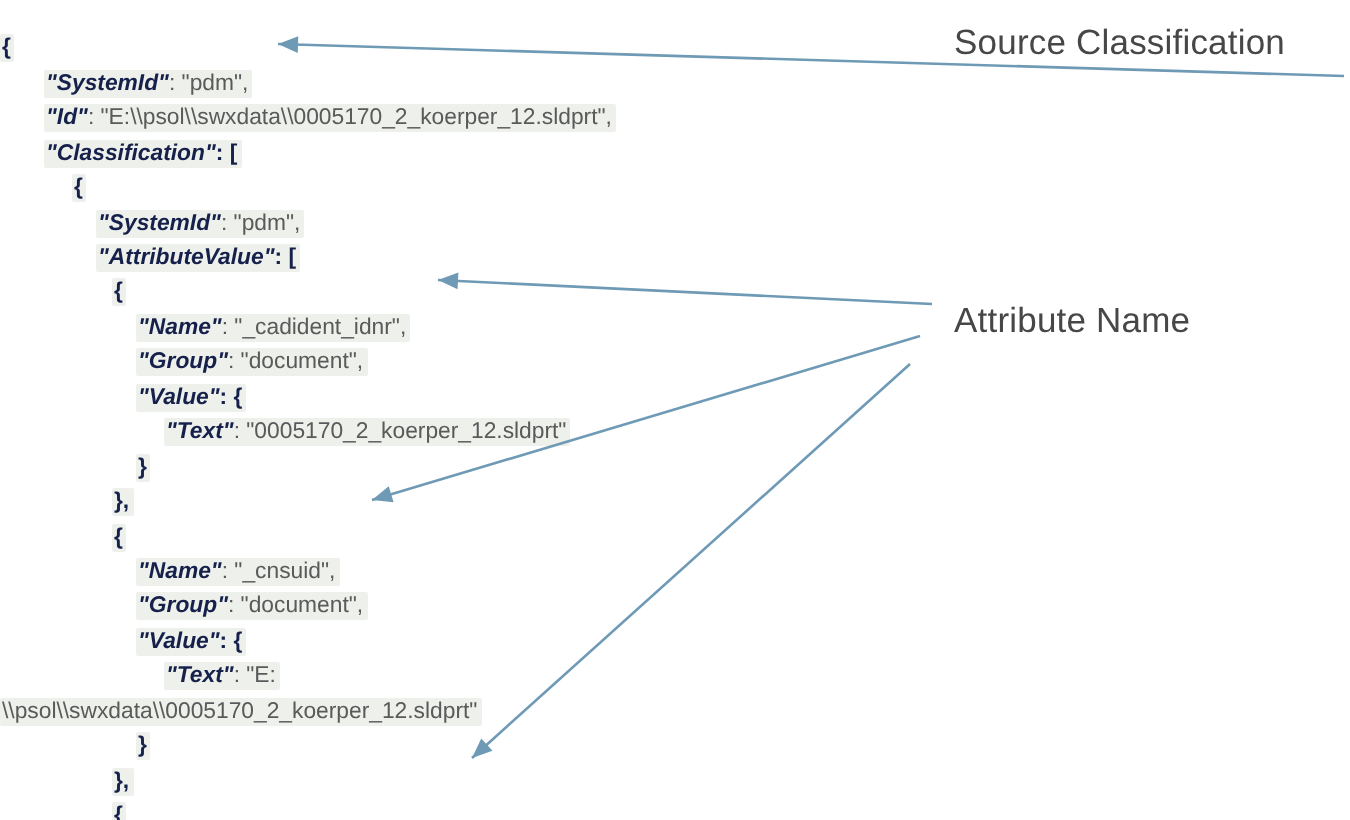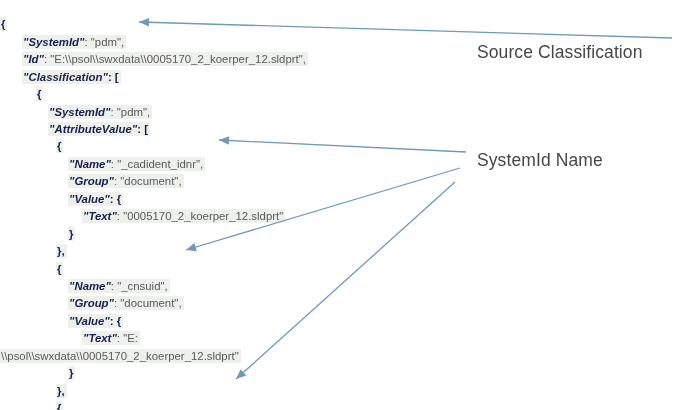--- a/index.html
+++ b/index.html
@@ -62,21 +62,21 @@
 
   
   .annot-label {
     position: absolute;
     font-family: "Liberation Sans", sans-serif;
     font-size: 17.5px;
     color: #474747;
     white-space: nowrap;
     letter-spacing: 0.1px;
   }
-  #label-source { left: 477px; top: 42px; }
+  #label-source { left: 477px; top: 11px; }
   #label-attr   { left: 477px; top: 150px; }
 
   #arrow-layer {
     position: absolute;
     left: 0; top: 0;
     width: 675px;
     height: 410px;
     pointer-events: none;
   }
 </style>
@@ -101,15 +101,15 @@
         <polygon points="186,250 194.37601897607274,243.10925939303553 196.78435169886407,251.15661507650896" fill="#6f9ab5"></polygon>
       </g>
       <g>
         <line x1="455" y1="182" x2="236" y2="379" stroke="#6f9ab5" stroke-width="1.3"></line>
         <polygon points="236,379 240.62576521396002,369.189684195434 246.24349328974236,375.434772766989" fill="#6f9ab5"></polygon>
       </g>
     </svg>
 
   <div class="annot-label" id="label-source">Source Classification</div>
 
-  <div class="annot-label" id="label-attr">SystemId Name</div>
+  <div class="annot-label" id="label-attr">Attribute Name</div>
 
 </div>
 
 </body></html>

